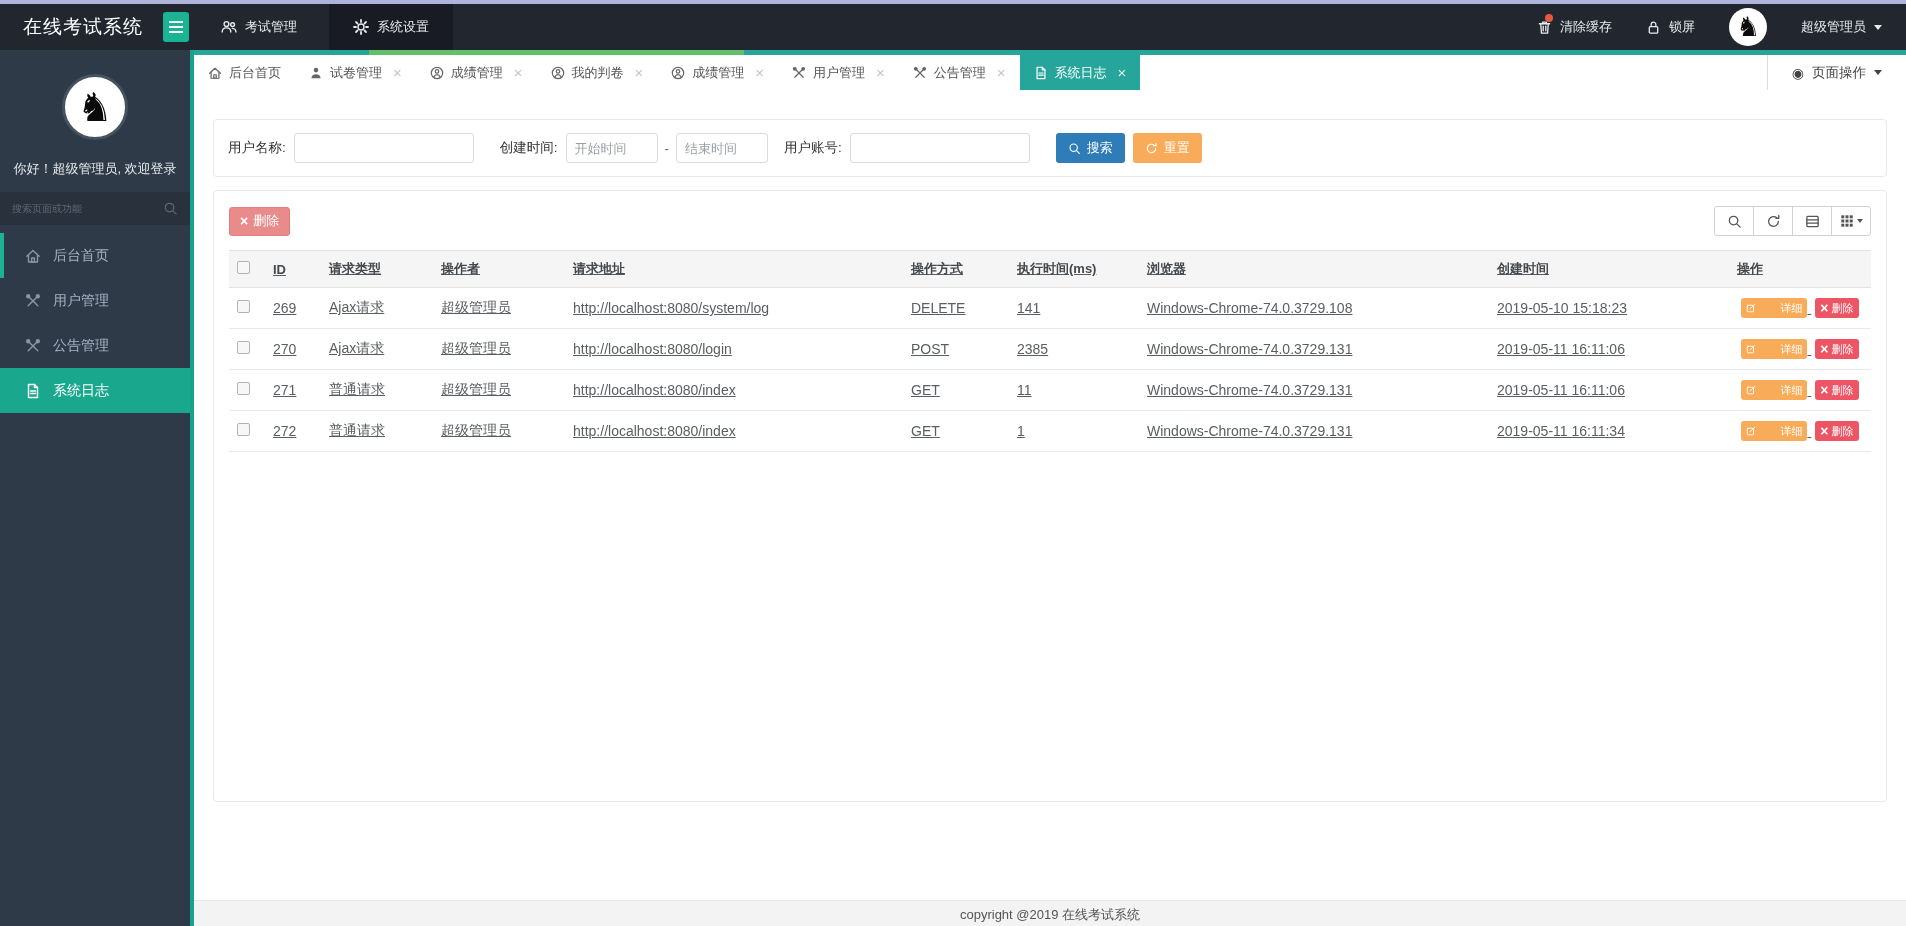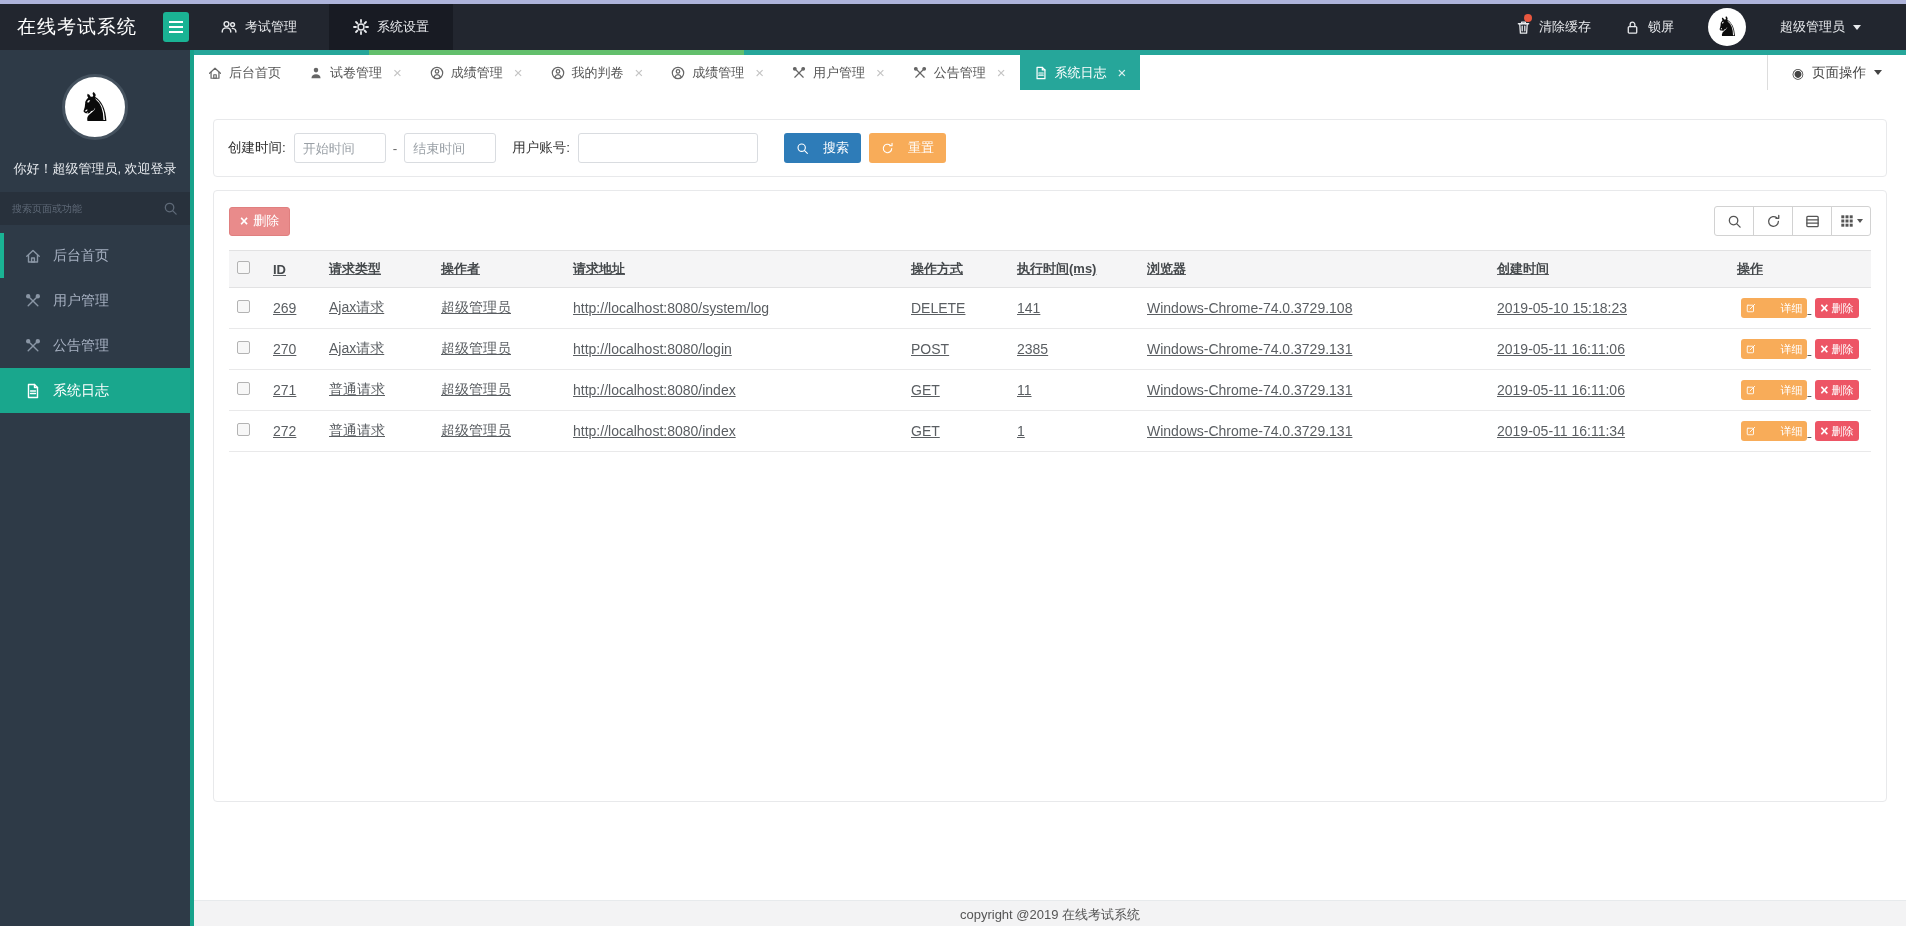--- a/index.html
+++ b/index.html
@@ -8,26 +8,26 @@
   }
   *{margin:0;padding:0;box-sizing:border-box;}
   html,body{width:1906px;height:926px;overflow:hidden;}
   body{font-family:"Liberation Sans","DejaVu Sans",sans-serif;background:#fff;color:#333;}
   svg.ic{display:inline-block;vertical-align:middle;}
   .ic{stroke:currentColor;fill:none;stroke-width:1.4;stroke-linecap:round;stroke-linejoin:round;}
 
   
   .top-strip{height:4px;background:#aeb4db;}
   .navbar{height:46px;background:var(--navbar);display:flex;align-items:stretch;color:#fff;}
-  .brand{width:163px;display:flex;align-items:center;padding-left:17px;font-size:19px;letter-spacing:1px;color:#fff;}
+  .brand{width:163px;display:flex;align-items:center;padding-left:23px;font-size:19px;letter-spacing:1px;color:#fff;}
   .hamburger{width:26px;height:30px;background:var(--accent);border:none;border-radius:3px;margin:8px 0 0 0;display:flex;flex-direction:column;justify-content:center;gap:3px;align-items:center;cursor:pointer;}
   .hamburger i{display:block;width:14px;height:2px;background:#fff;}
   .nav-item{display:flex;align-items:center;gap:8px;padding:0 24px;font-size:13px;color:#e8eaed;cursor:pointer;margin-left:8px;}
   .nav-item.active{background:#181b23;}
-  .nav-right{margin-left:auto;display:flex;align-items:center;gap:34px;padding-right:45px;}
+  .nav-right{margin-left:auto;display:flex;align-items:center;gap:34px;padding-right:24px;}
   .nav-act{display:flex;align-items:center;gap:8px;font-size:13px;color:#e8eaed;cursor:pointer;position:relative;}
   .badge-dot{position:absolute;left:8px;top:-4px;width:8px;height:8px;border-radius:50%;background:#e9573f;}
   .avatar{width:38px;height:38px;border-radius:50%;background:#fff;display:flex;align-items:center;justify-content:center;color:#0c0c0c;font-size:27px;line-height:1;cursor:pointer;}
   .caret{display:inline-block;width:0;height:0;border-left:4px solid transparent;border-right:4px solid transparent;border-top:5px solid currentColor;}
 
   
   .layout{display:flex;height:876px;}
   .sidebar{width:190px;background:var(--sidebar);flex-shrink:0;display:flex;flex-direction:column;}
   .logo-wrap{display:flex;justify-content:center;padding-top:24px;}
   .logo-circle{width:66px;height:66px;border-radius:50%;background:#fff;border:3px solid #45525f;display:flex;align-items:center;justify-content:center;font-size:40px;color:#0a0a0a;line-height:1;}
@@ -62,21 +62,21 @@
 
   
   .form-card{margin:29px 19px 0;border:1px solid #e8e9eb;border-radius:4px;padding:13px 14px;display:flex;align-items:center;font-size:13.5px;color:#333;}
   .form-card label{margin-right:8px;}
   .form-card .grp{display:flex;align-items:center;margin-right:26px;}
   .inp{height:30px;border:1px solid #d9dce0;border-radius:3px;padding:0 8px;font-size:13px;color:#555;outline:none;}
   .inp::placeholder{color:#9aa0a6;}
   .inp-wide{width:180px;}
   .inp-date{width:92px;}
   .dash{margin:0 7px;color:#666;}
-  .btn{display:inline-flex;align-items:center;gap:14px;height:30px;padding:0 12px;border:none;border-radius:3px;color:#fff;font-size:13px;cursor:pointer;}
+  .btn{display:inline-flex;align-items:center;gap:6px;height:30px;padding:0 12px;border:none;border-radius:3px;color:#fff;font-size:13px;cursor:pointer;}
   .btn-search{background:var(--search-btn);}
   .btn-reset{background:var(--warning);margin-left:8px;}
   .btn .ic{color:#fff;}
 
   
   .table-card{margin:13px 19px 0;border:1px solid #e8e9eb;border-radius:4px;padding:15px;height:612px;display:flex;flex-direction:column;}
   .tbl-toolbar{display:flex;align-items:center;}
   .btn-del-main{background:#e98b8b;border:1px solid #e07f7f;height:29px;display:inline-flex;align-items:center;gap:5px;color:#fff;font-size:13px;padding:0 10px;border-radius:3px;cursor:pointer;}
   .x-glyph{font-size:14px;line-height:1;font-weight:bold;}
   .tool-group{margin-left:auto;display:flex;}
@@ -300,20 +300,24 @@
       <div class="page-ops">
         <span class="radio-glyph">◉</span>
         <span>页面操作</span>
         <span class="caret"></span>
       </div>
     </div>
 
     <div class="content">
 
       <div class="form-card">
+        <div class="grp">
+          <label>用户名称:</label>
+          <input class="inp inp-wide" type="text" style="">
+        </div>
         <div class="grp" style="margin-right:16px;">
           <label>创建时间:</label>
           <input class="inp inp-date" type="text" placeholder="开始时间" style="">
           <span class="dash">-</span>
           <input class="inp inp-date" type="text" placeholder="结束时间" style="">
         </div>
         <div class="grp">
           <label>用户账号:</label>
           <input class="inp inp-wide" type="text" style="">
         </div>

